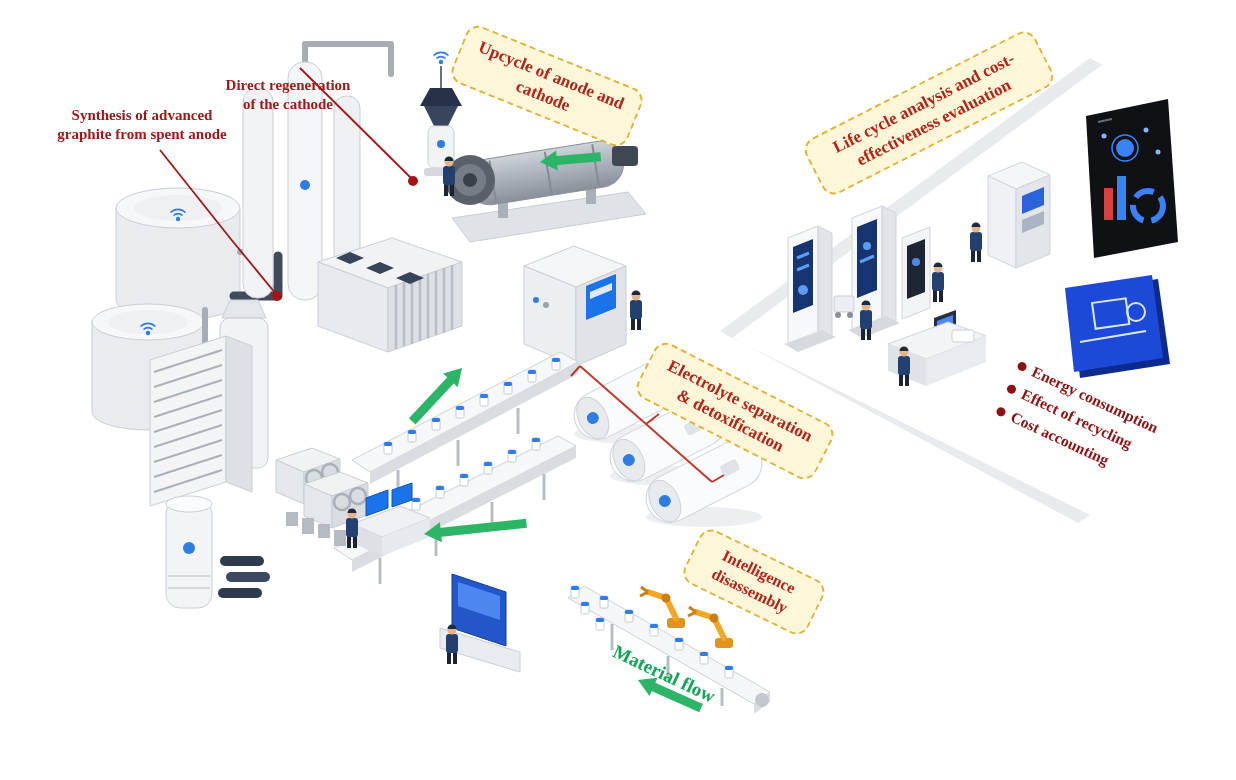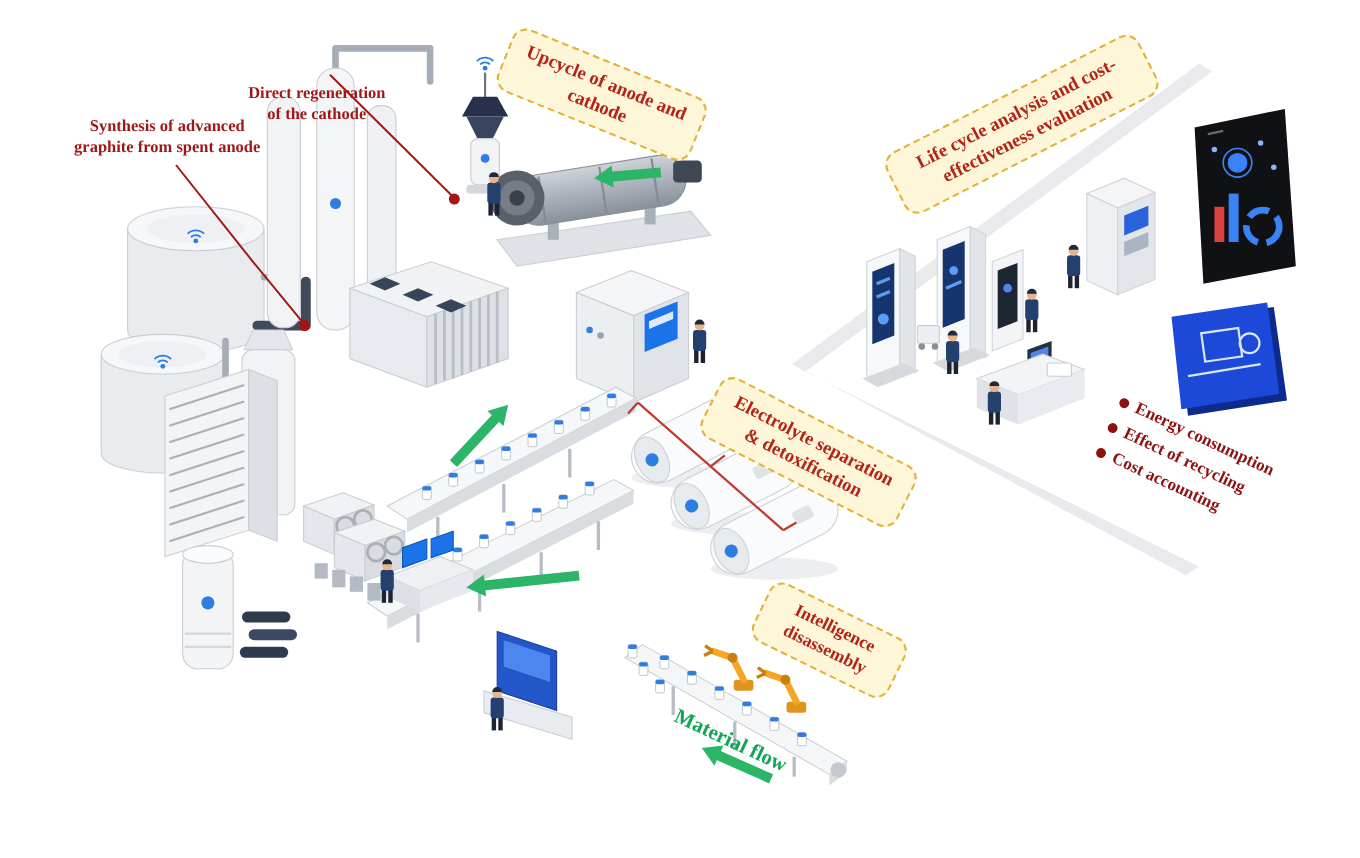--- a/index.html
+++ b/index.html
@@ -416,21 +416,21 @@
     </g>
     <g transform="translate(638,680) rotate(24)">
       <polygon points="0,0 17,-10 17,10"></polygon>
         <rect x="15" y="-4.5" width="54" height="9"></rect>
     </g>
   </g>
 </svg>
 
 <div class="label plain" style="left:203px; top:36px; width:170px;margin-top:40px;">Direct regeneration
 of the cathode</div>
-<div class="label plain" style="left:52px; top:106px; width:200px;">Synthesis of advanced
+<div class="label plain" style="left:42px; top:106px; width:200px;">Synthesis of advanced
 graphite from spent anode</div>
 
 <div class="label box" style="left:452px; top:55px; width:190px; transform:rotate(22deg);">Upcycle of anode and
 cathode</div>
 <div class="label box" style="left:635px; top:380px; width:200px; transform:rotate(27deg);">Electrolyte separation
 &amp; detoxification</div>
 <div class="label box small" style="left:685px; top:552px; width:138px; transform:rotate(26deg);">Intelligence
 disassembly</div>
 <div class="label box" style="left:800px; top:82px; width:258px; transform:rotate(-27deg);">Life cycle analysis and cost-
 effectiveness evaluation</div>

